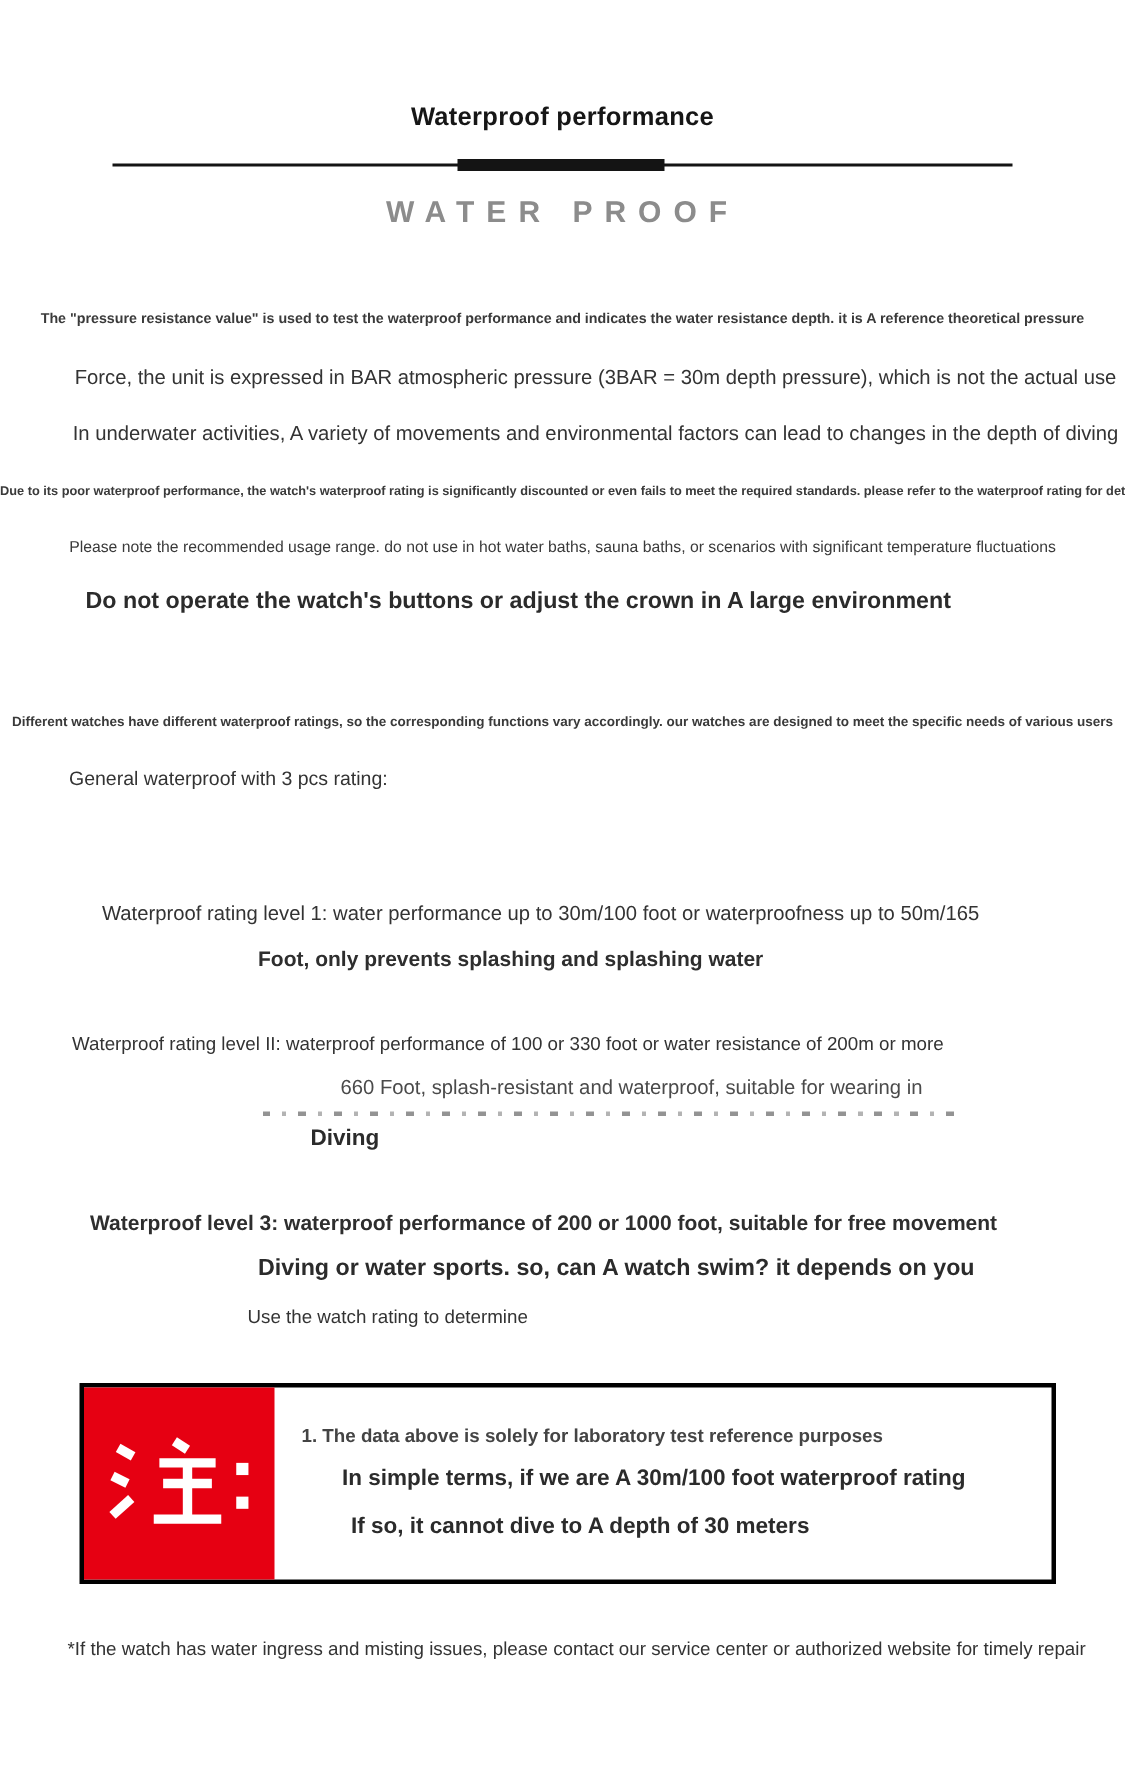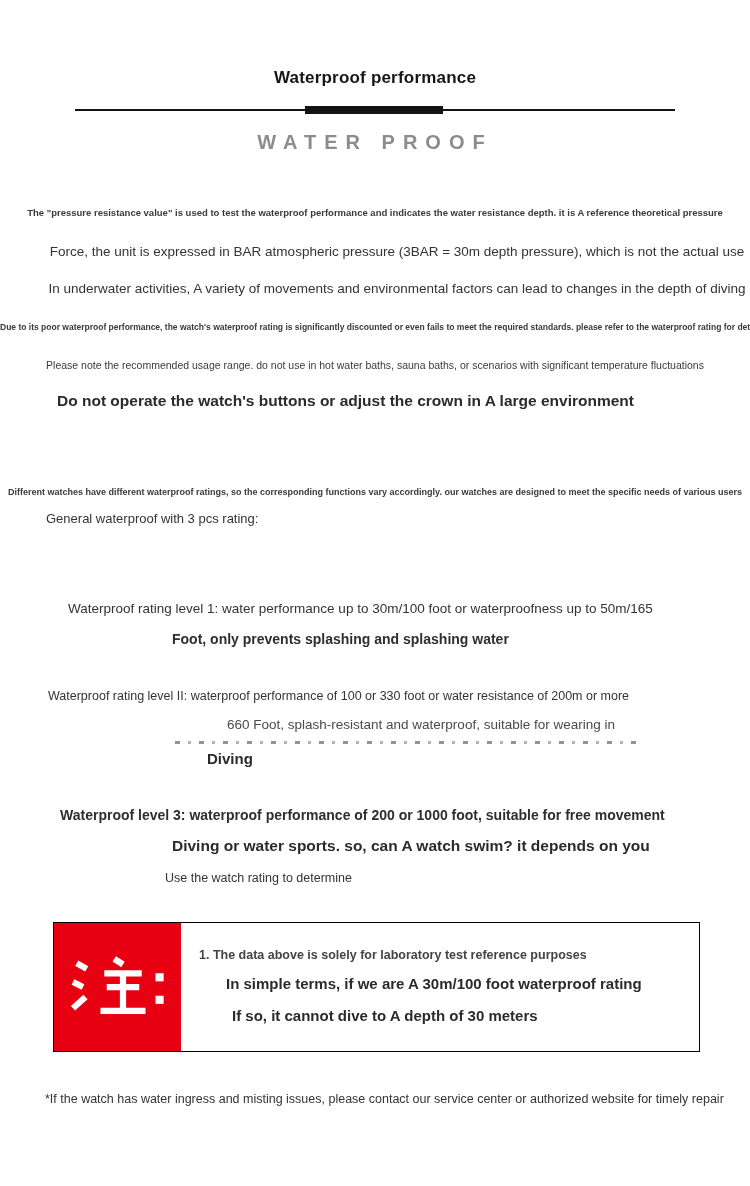--- a/index.html
+++ b/index.html
@@ -24,34 +24,34 @@
   .l-md2{font-size:12.5px;color:#333;}
   .l-md-b{font-size:14px;font-weight:bold;color:#2e2e2e;}
   .l-lg-b{font-size:15.5px;font-weight:bold;color:#2b2b2b;}
 
   .intro1{top:207px;}
   .intro2{top:244px;}
   .intro3{top:281px;}
   .intro4{top:322px;}
   .intro5{top:359px;}
   .intro6{top:392px;left:57px;}
-  .rnote{top:476px;font-size:9px;margin-top:11px;}
+  .rnote{top:476px;font-size:9px;}
   .rhead{top:511px;left:46px;font-size:13px;}
   .lv1a{top:601px;left:46px;}
   .lv1b{top:631px;left:172px;}
   .lv2a{top:689px;left:48px;}
   .lv2b{top:717px;left:205px;color:#4a4a4a;}
   .clipped{top:741px;left:175px;width:465px;height:3px;opacity:.75;
     background:repeating-linear-gradient(90deg,#6f6f6f 0 5px,transparent 5px 13px,#9a9a9a 13px 16px,transparent 16px 24px);}
   .lv2c{top:750px;left:207px;font-size:15px;}
   .lv3a{top:807px;left:60px;}
   .lv3b{top:837px;left:172px;}
   .lv3c{top:871px;left:165px;}
 
-  .notebox{top:922px;left:53px;width:645px;height:128px;border:1px solid #000000;background:#fff;}
+  .notebox{top:922px;left:53px;width:645px;height:128px;border:3px solid #000000;background:#fff;}
   .note-accent{position:absolute;top:0;left:0;width:127px;height:128px;background:#e60012;
     display:flex;align-items:center;justify-content:center;}
   .note-l1{position:absolute;top:25px;left:145px;font-size:12.5px;font-weight:bold;color:#444;white-space:nowrap;}
   .note-l2{position:absolute;top:52px;left:172px;font-size:15px;font-weight:bold;color:#2b2b2b;white-space:nowrap;}
   .note-l3{position:absolute;top:84px;left:178px;font-size:15px;font-weight:bold;color:#2b2b2b;white-space:nowrap;}
 
   .foot1{top:1092px;left:45px;}
   .foot2{top:1124px;left:55px;}
 </style>
 </head>

